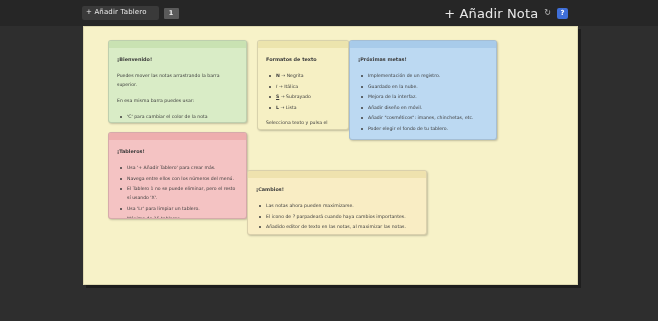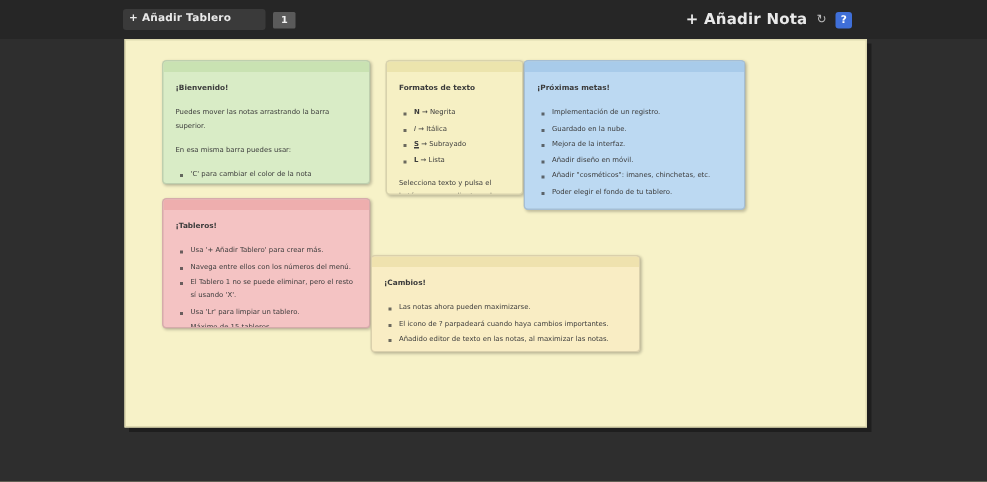--- a/index.html
+++ b/index.html
@@ -16,23 +16,23 @@
     width: 658px; height: 26px;
     background: #262626;
     display: flex; align-items: center;
   }
   #topbar-left {
     display: flex; align-items: center;
     margin-left: 82px; height: 16px;
   }
   .addboard-btn {
     color: #e9e9e9;
-    font-size: 7px; font-weight: bold;
+    font-size: 7px; font-weight: normal;
     letter-spacing: .15px;
-    padding: 2px 23px 3px 4px;
+    padding: 2px 12px 3px 4px;
     background: #3a3a3a;
     border-radius: 2px;
     white-space: nowrap;
     line-height: 9px;
   }
   .board-tab {
     margin-left: 5px;
     background: #5a5a5a;
     color: #f2f2f2;
     font-size: 6.5px;
@@ -42,21 +42,21 @@
     border-radius: 1px;
   }
 
   #topbar-right {
     position: absolute; right: 90px; top: 0;
     height: 26px;
     display: flex; align-items: center; gap: 6px;
   }
   .addnote-btn {
     color: #e9e9e9;
-    font-size: 10px; font-weight: bold;
+    font-size: 13px; font-weight: normal;
     letter-spacing: .15px;
     white-space: nowrap;
     line-height: 9px;
   }
   .refresh-icon {
     color: #bdbdbd; font-size: 8px;
     line-height: 8px;
     display: block;
   }
   .help-btn {

